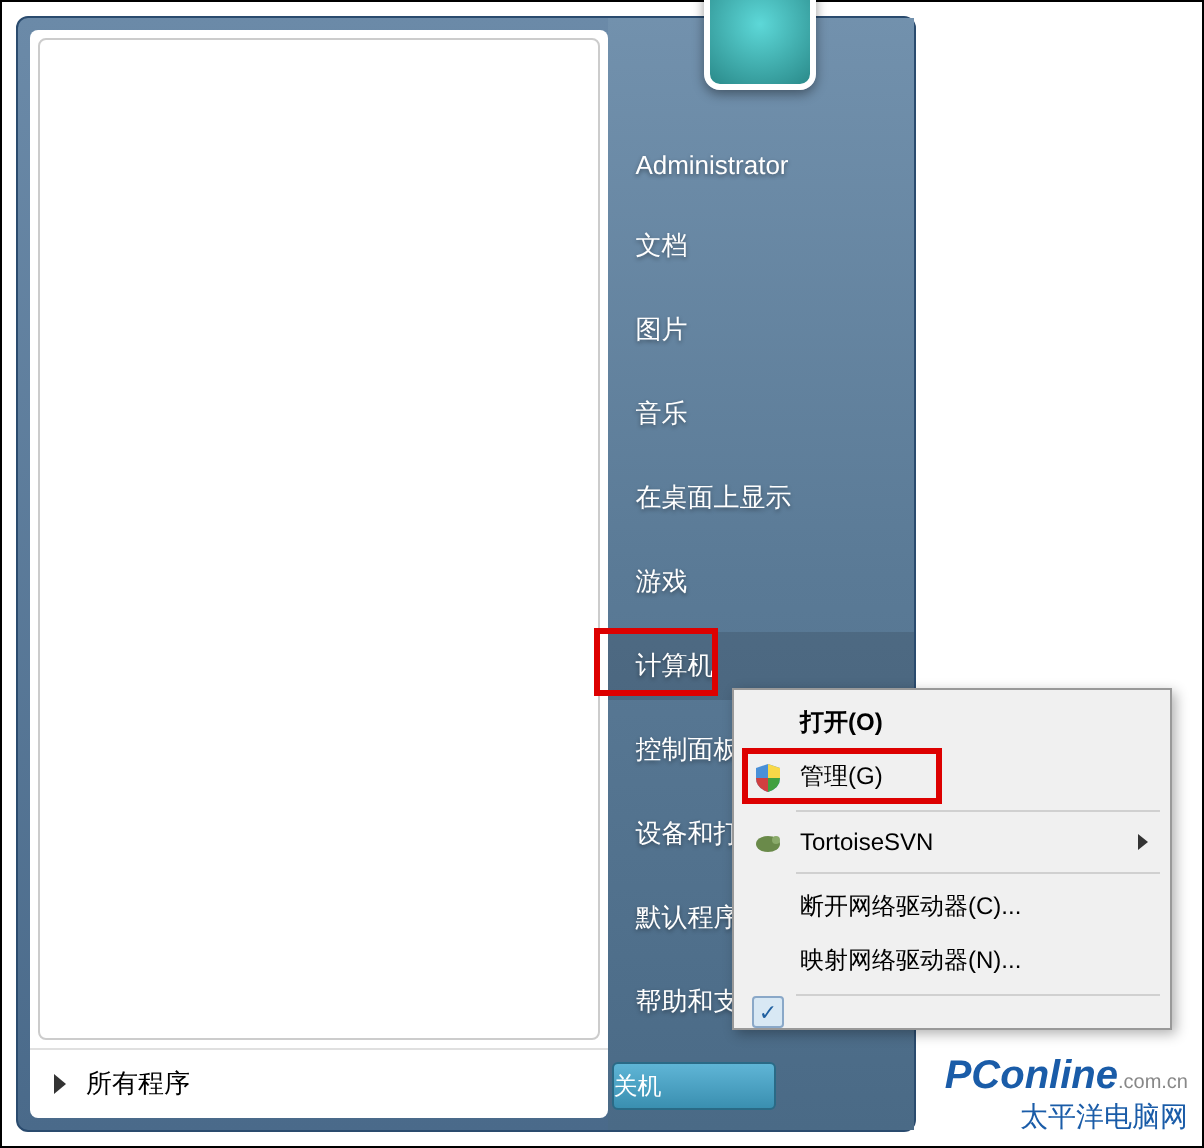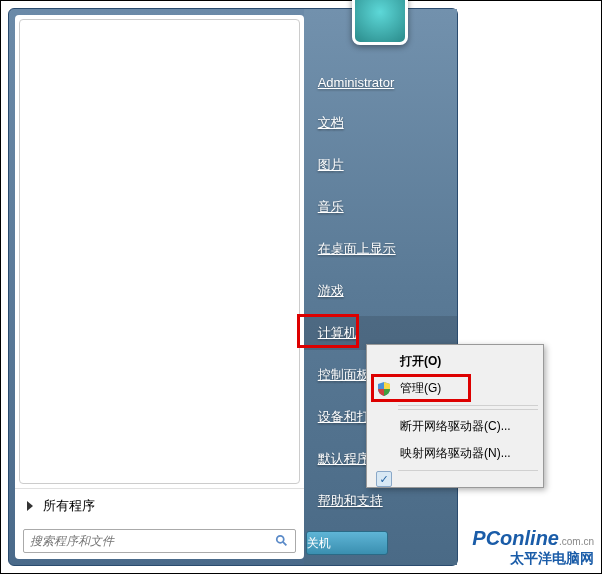--- a/index.html
+++ b/index.html
@@ -104,21 +104,20 @@
       box-shadow: 0 2px 6px rgba(0,0,0,0.4);
     }
     .right-item {
       color: #fff;
       padding: 8px 14px;
       cursor: pointer;
       text-shadow: 0 1px 2px rgba(0,0,0,0.4);
       font-size: 13px;
       white-space: nowrap;
       overflow: hidden;
-      text-decoration: underline;
     }
     .right-item.highlighted {
       background: rgba(0,0,0,0.12);
     }
     .right-spacer { height: 8px; }
     .red-box-computer {
       position: absolute;
       top: 314px;
       left: 297px;
       width: 62px;
@@ -140,21 +139,21 @@
       font-size: 12px;
       display: flex;
       align-items: center;
       justify-content: flex-start;
       cursor: pointer;
     }
     .context-menu {
       position: absolute;
       top: 344px;
       left: 366px;
-      width: 178px;
+      width: 220px;
       background: #f0f0f0;
       border: 1px solid #999;
       box-shadow: 2px 2px 6px rgba(0,0,0,0.3);
       padding: 3px;
       z-index: 100;
     }
     .ctx-item {
       display: flex;
       align-items: center;
       padding: 5px 6px 5px 30px;
@@ -227,21 +226,21 @@
     }
     .watermark .line1 .suffix {
       font-size: 10px;
       color: #888;
       font-style: normal;
       font-weight: normal;
     }
     .watermark .line2 {
       font-size: 14px;
       color: #1a5ca8;
-      font-weight: bold;
+      font-weight: normal;
     }
     .outer-border {
       position: absolute;
       top: 0;
       left: 0;
       width: 602px;
       height: 574px;
       border: 1px solid #000;
       pointer-events: none;
     }
@@ -250,31 +249,20 @@
 <body>
 
 <div class="outer-border"></div>
 
 <div class="start-menu">
   <div class="left-panel">
     <div class="programs-area"></div>
     <div class="all-programs">
       <span class="arrow"></span>
       <span>所有程序</span>
-    </div>
-    <div class="search-row">
-      <div class="search-box">
-        <input type="text" placeholder="搜索程序和文件" style="">
-        <span class="search-icon">
-          <svg viewBox="0 0 16 16">
-              <circle cx="6" cy="6" r="4" stroke="#5a8ac8" stroke-width="2" fill="none"></circle>
-              <line x1="9" y1="9" x2="13" y2="13" stroke="#5a8ac8" stroke-width="2"></line>
-            </svg>
-        </span>
-      </div>
     </div>
   </div>
 
   <div class="right-panel">
     <div class="avatar"></div>
     <div class="right-item">Administrator</div>
     <div class="right-spacer"></div>
     <div class="right-item">文档</div>
     <div class="right-spacer"></div>
     <div class="right-item">图片</div>
@@ -312,20 +300,30 @@
       <svg viewBox="0 0 16 16">
           <path d="M8 1 L14 3 L14 8 Q14 13 8 15 Q2 13 2 8 L2 3 Z" fill="#4a90d8"></path>
           <path d="M8 1 L14 3 L14 8 L8 8 Z" fill="#f8d848"></path>
           <path d="M8 8 L8 15 Q2 13 2 8 Z" fill="#d04040"></path>
           <path d="M8 8 L14 8 Q14 13 8 15 Z" fill="#40a040"></path>
         </svg>
     </span>
     <span>管理(G)</span>
   </div>
   <div class="ctx-sep"></div>
+  <div class="ctx-item">
+    <span class="ctx-icon tortoise-icon">
+      <svg viewBox="0 0 16 16">
+          <ellipse cx="8" cy="9" rx="6" ry="4" fill="#6a8a4a"></ellipse>
+          <circle cx="12" cy="7" r="2" fill="#8aaa6a"></circle>
+        </svg>
+    </span>
+    <span>TortoiseSVN</span>
+    <span class="ctx-submenu-arrow"></span>
+  </div>
   <div class="ctx-sep"></div>
   <div class="ctx-item">
     <span>断开网络驱动器(C)...</span>
   </div>
   <div class="ctx-item">
     <span>映射网络驱动器(N)...</span>
   </div>
   <div class="ctx-sep"></div>
   <div class="ctx-item">
     <span class="ctx-check">✓</span>

